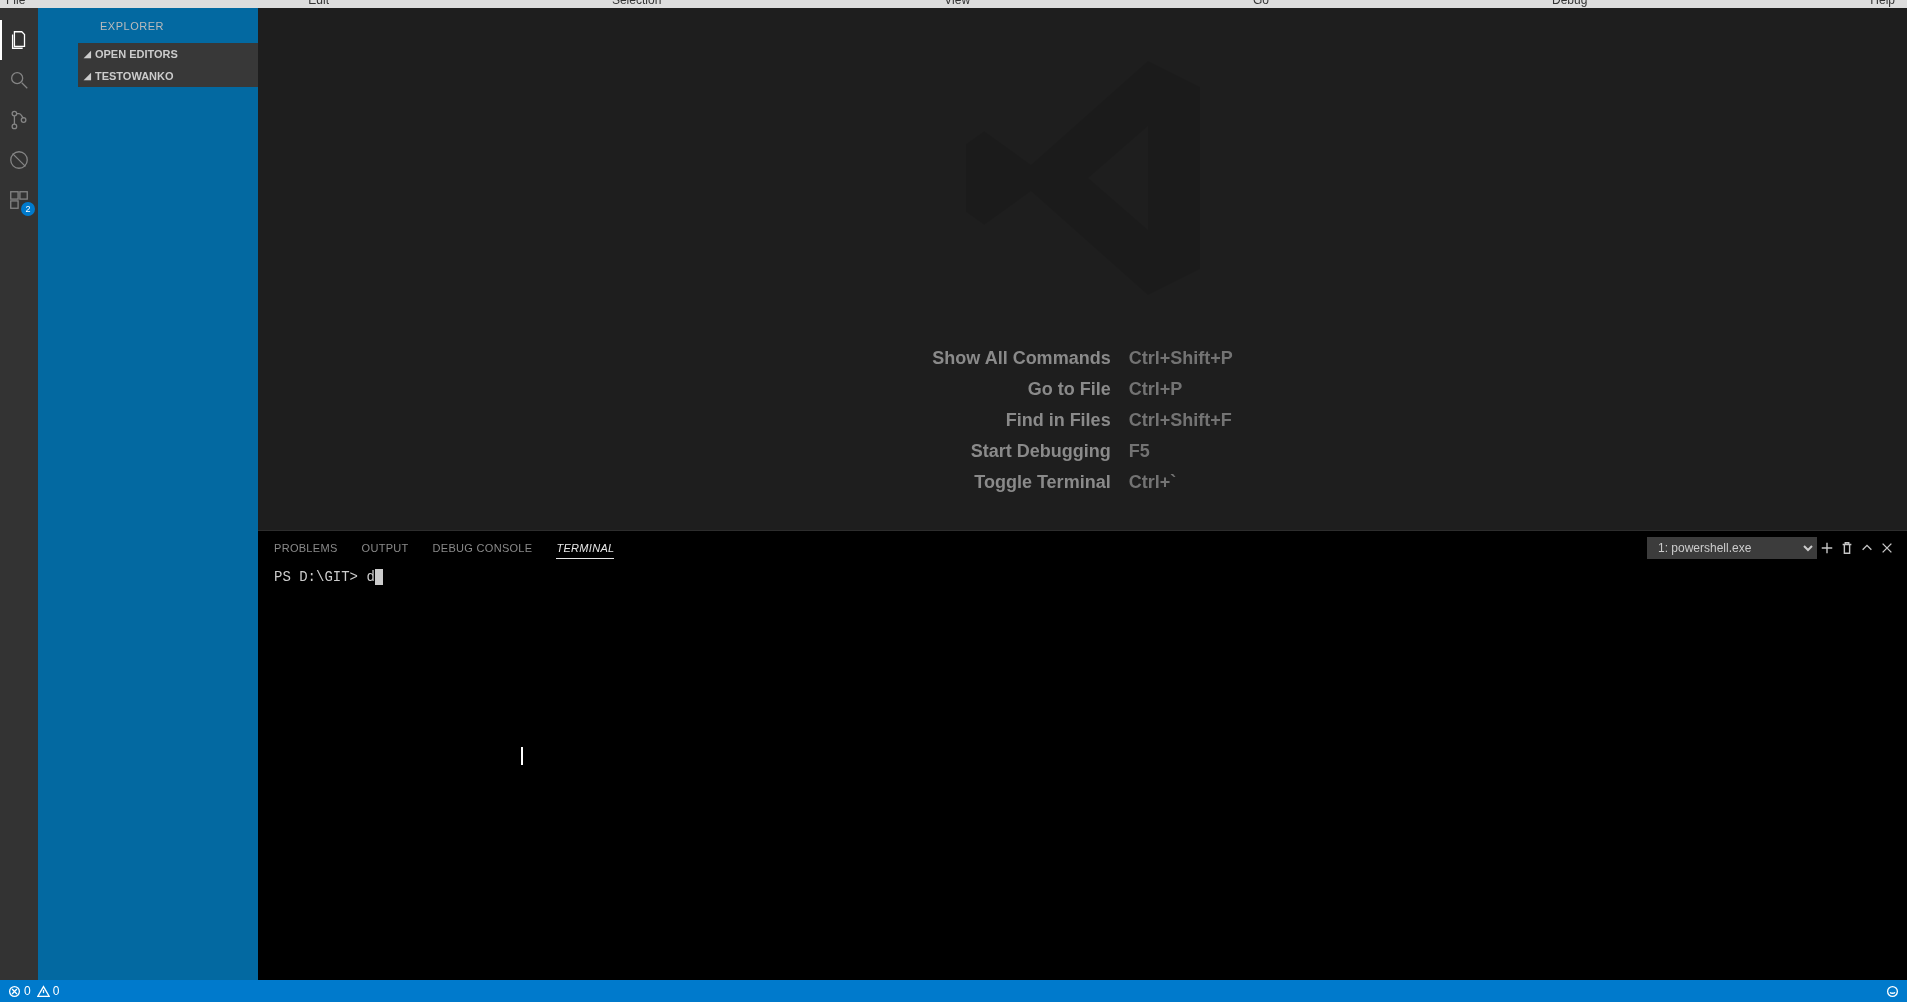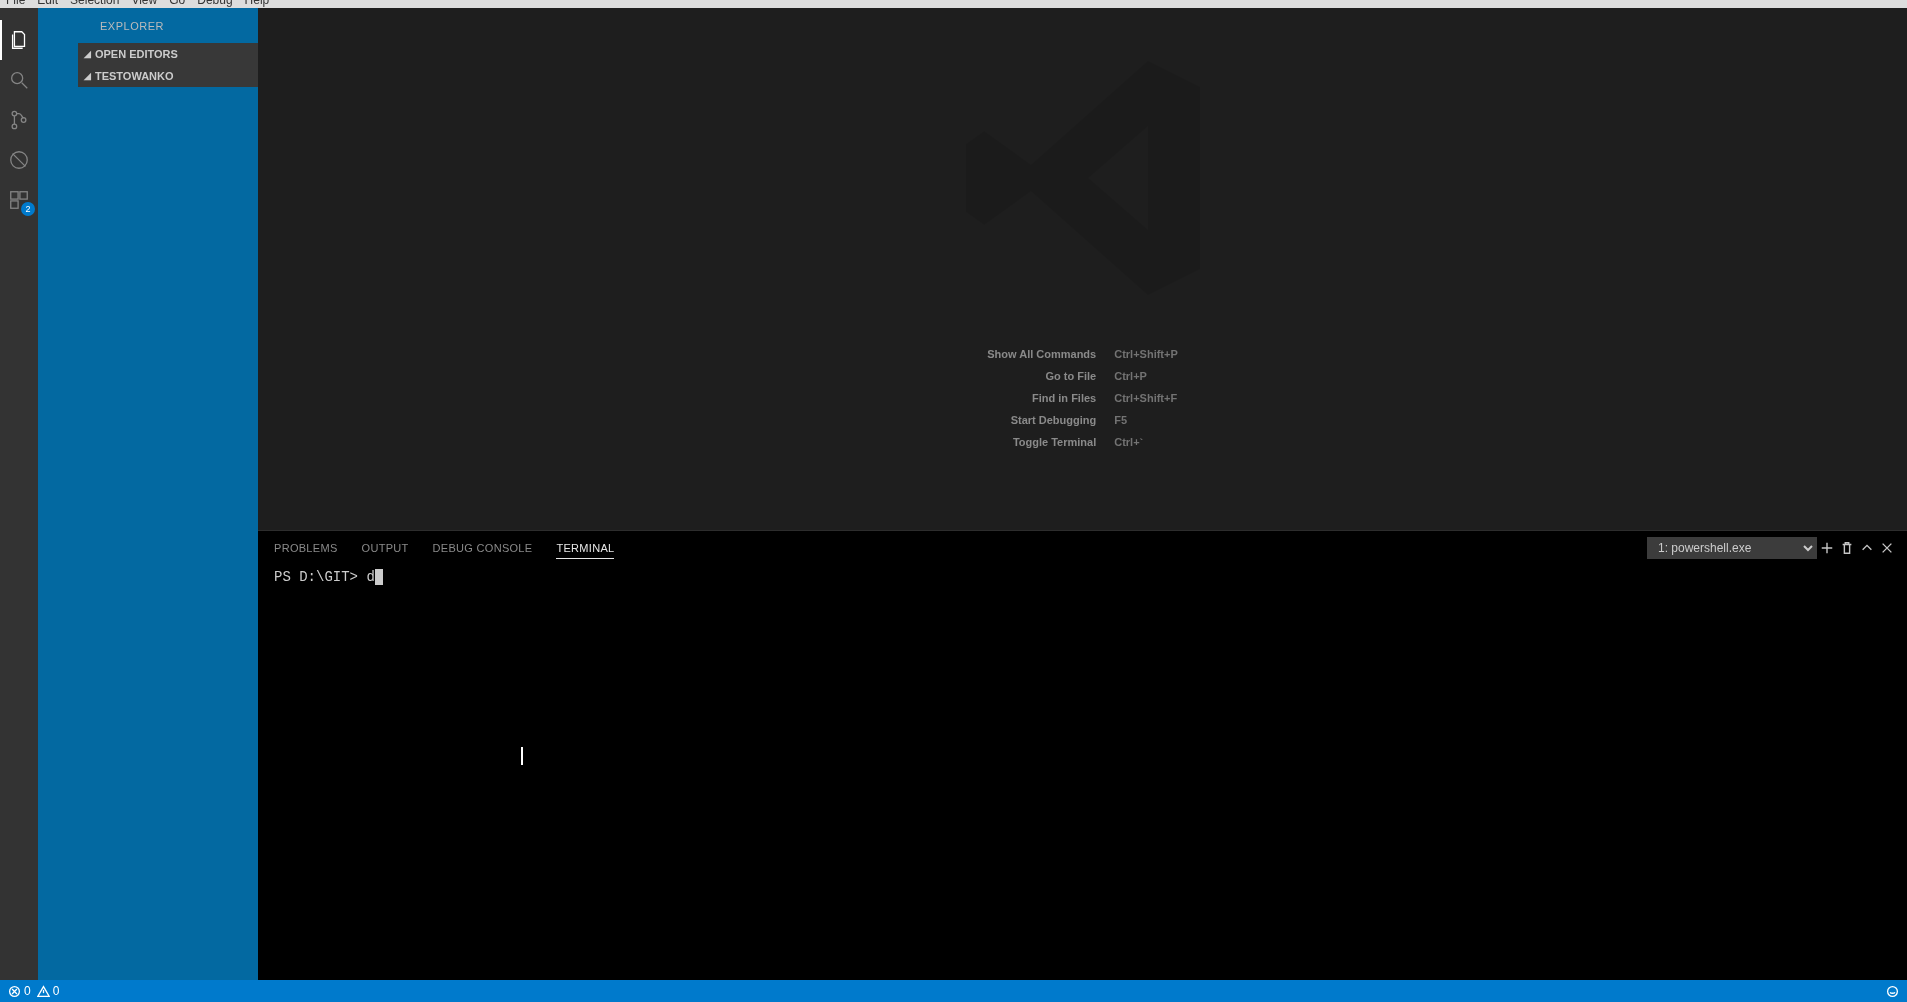--- a/index.html
+++ b/index.html
@@ -15,20 +15,21 @@
   
   .menubar {
     height: 8px;
     background: #dddddd;
     display: flex;
     align-items: flex-start;
     padding-left: 6px;
     color: #333;
     font-size: 12px;
     overflow: hidden;
+    justify-content: space-between;
   }
   .menubar span { margin-right: 12px; position: relative; top: -7px; }
   
   .workbench {
     display: flex;
     height: 972px;
   }
   
   .activitybar {
     width: 38px;
@@ -123,21 +124,21 @@
     margin-bottom: 40px;
     opacity: 0.08;
     position: relative;
   }
   .logo-vs svg { width: 100%; height: 100%; fill: #000000; }
   .shortcuts {
     display: grid;
     grid-template-columns: auto auto;
     column-gap: 18px;
     row-gap: 10px;
-    font-size: 11px;
+    font-size: 18px;
     color: #8a8a8a;
     font-weight: 600;
   }
   .shortcuts .label { text-align: right; }
   .shortcuts .key { text-align: left; color: #737373; }
   
   .panel {
     height: 450px;
     border-top: 1px solid #2d2d2d;
     background: #000000;
@@ -154,20 +155,21 @@
   }
   .panel-tab {
     margin-right: 24px;
     padding: 4px 0;
     cursor: pointer;
     letter-spacing: 0.3px;
   }
   .panel-tab.active {
     color: #e7e7e7;
     border-bottom: 1px solid #e7e7e7;
+    font-style: italic;
   }
   .panel-actions {
     margin-left: auto;
     display: flex;
     align-items: center;
     padding-right: 10px;
   }
   .term-select {
     background: #3c3c3c;
     color: #cccccc;

